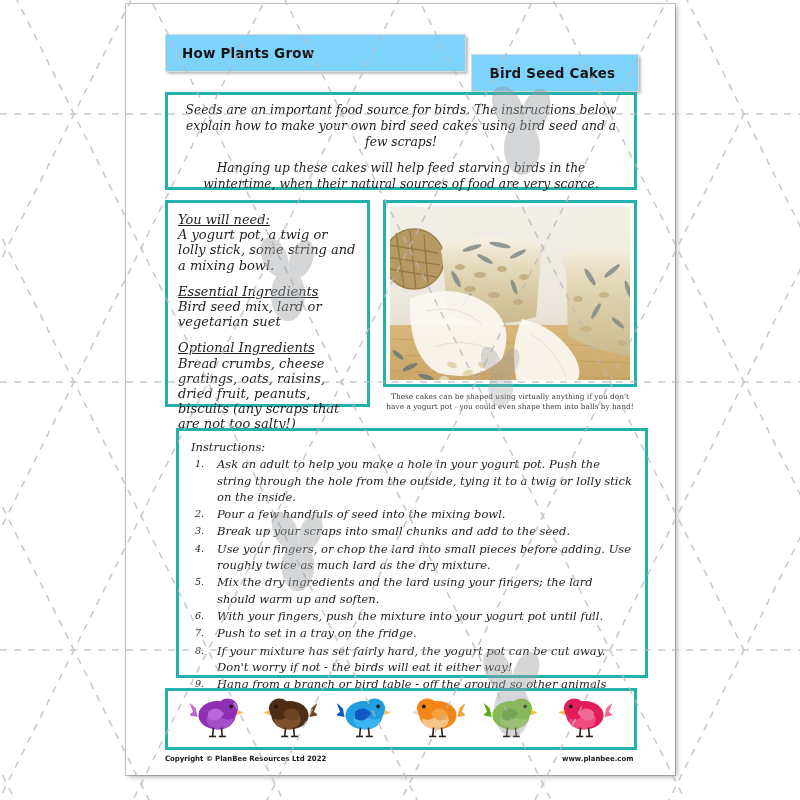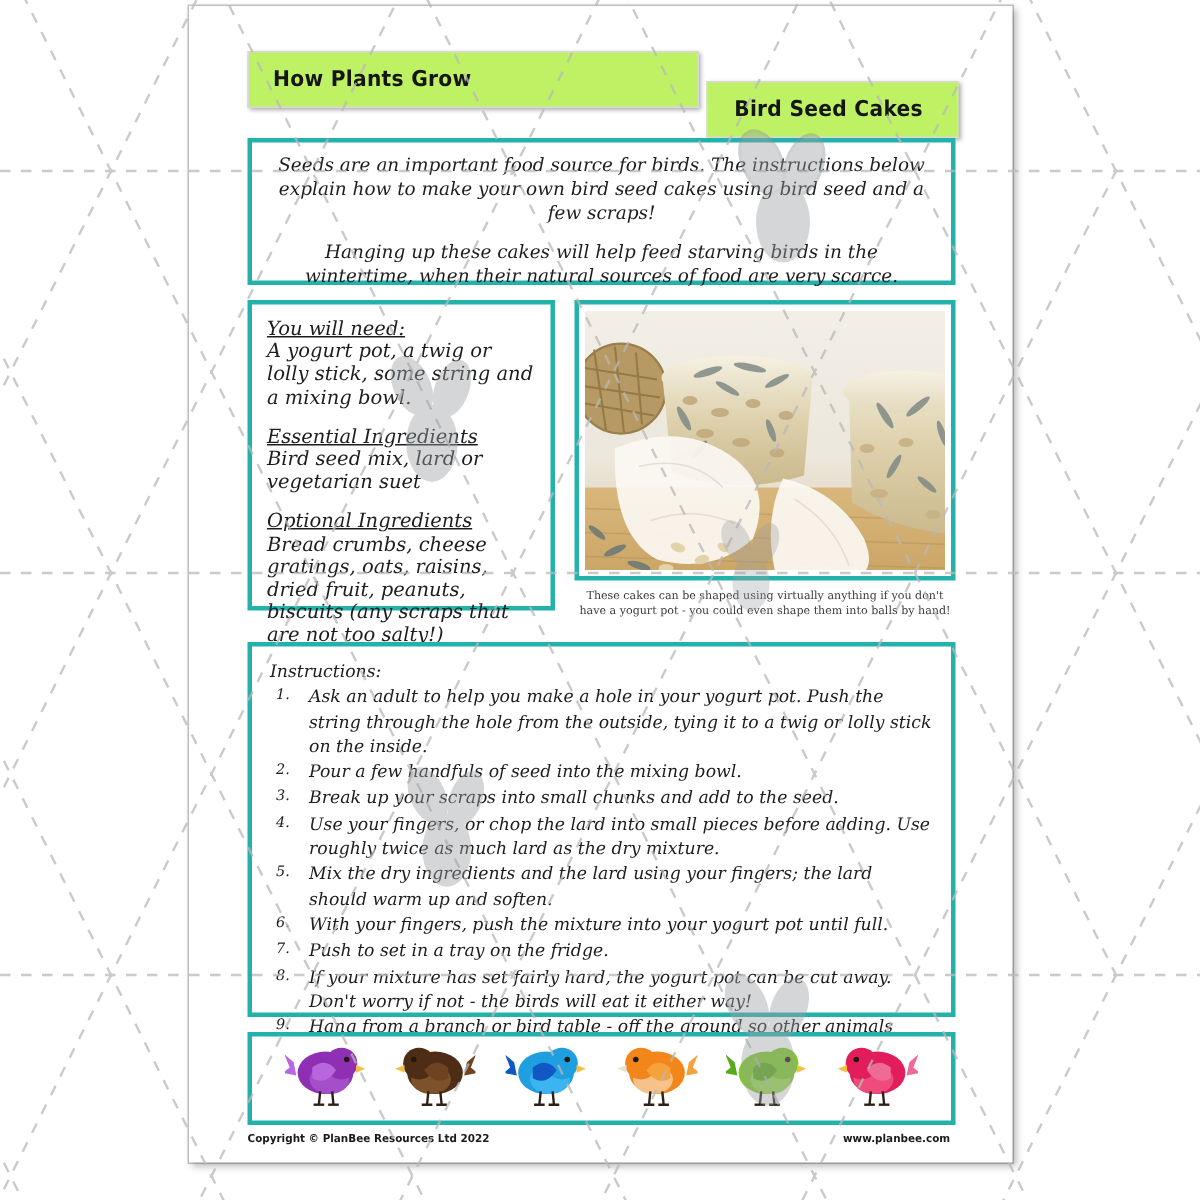--- a/index.html
+++ b/index.html
@@ -17,21 +17,21 @@
   
   #sheet{
     position:absolute;left:126px;top:4px;width:549px;height:771px;
     background:#fff;
     box-shadow:2px 2px 5px rgba(0,0,0,.30), 0 0 0 1px #c9c9c9;
     z-index:5;
   }
   
   .hdr-wrap{position:absolute;left:39px;top:30px;width:472px;height:36px;}
   .hdr-box{
-    position:absolute;top:0;height:36px;background:#bef264;
+    position:absolute;top:0;height:36px;background:#7dd3fc;
     border:1px solid #d8d8d8;
     box-shadow:1.5px 1.5px 3px rgba(0,0,0,.33);
     display:flex;align-items:center;
   }
   .hdr-left{left:0;width:299px;}
   .hdr-right{left:306px;width:166px;justify-content:center;margin-top:20px;}
   .hdr-txt{
     font-family:"DejaVu Sans", sans-serif;
     font-weight:bold;font-size:14.5px;color:#151515;
     letter-spacing:.2px;
@@ -43,21 +43,21 @@
 
   
   .panel{
     position:absolute;background:#fff;
     border:3px solid #23b2ab;
     box-sizing:border-box;
   }
   #intro {left:39px; top:88px;  width:472px; height:98px;}
   #need  {left:39px; top:196px; width:205px; height:207px;}
   #photo {left:257px;top:196px; width:254px; height:187px;}
-  #steps {left:39px; top:424px; width:472px; height:250px;}
+  #steps {left:50px; top:424px; width:472px; height:250px;}
   #birds {left:39px; top:684px; width:472px; height:62px;}
 
   
   .hand{
     font-family:"DejaVu Serif", serif;
     font-style:italic;
     color:#1d1d1d;
   }
   #intro .body{
     padding:7px 14px 0;text-align:center;

